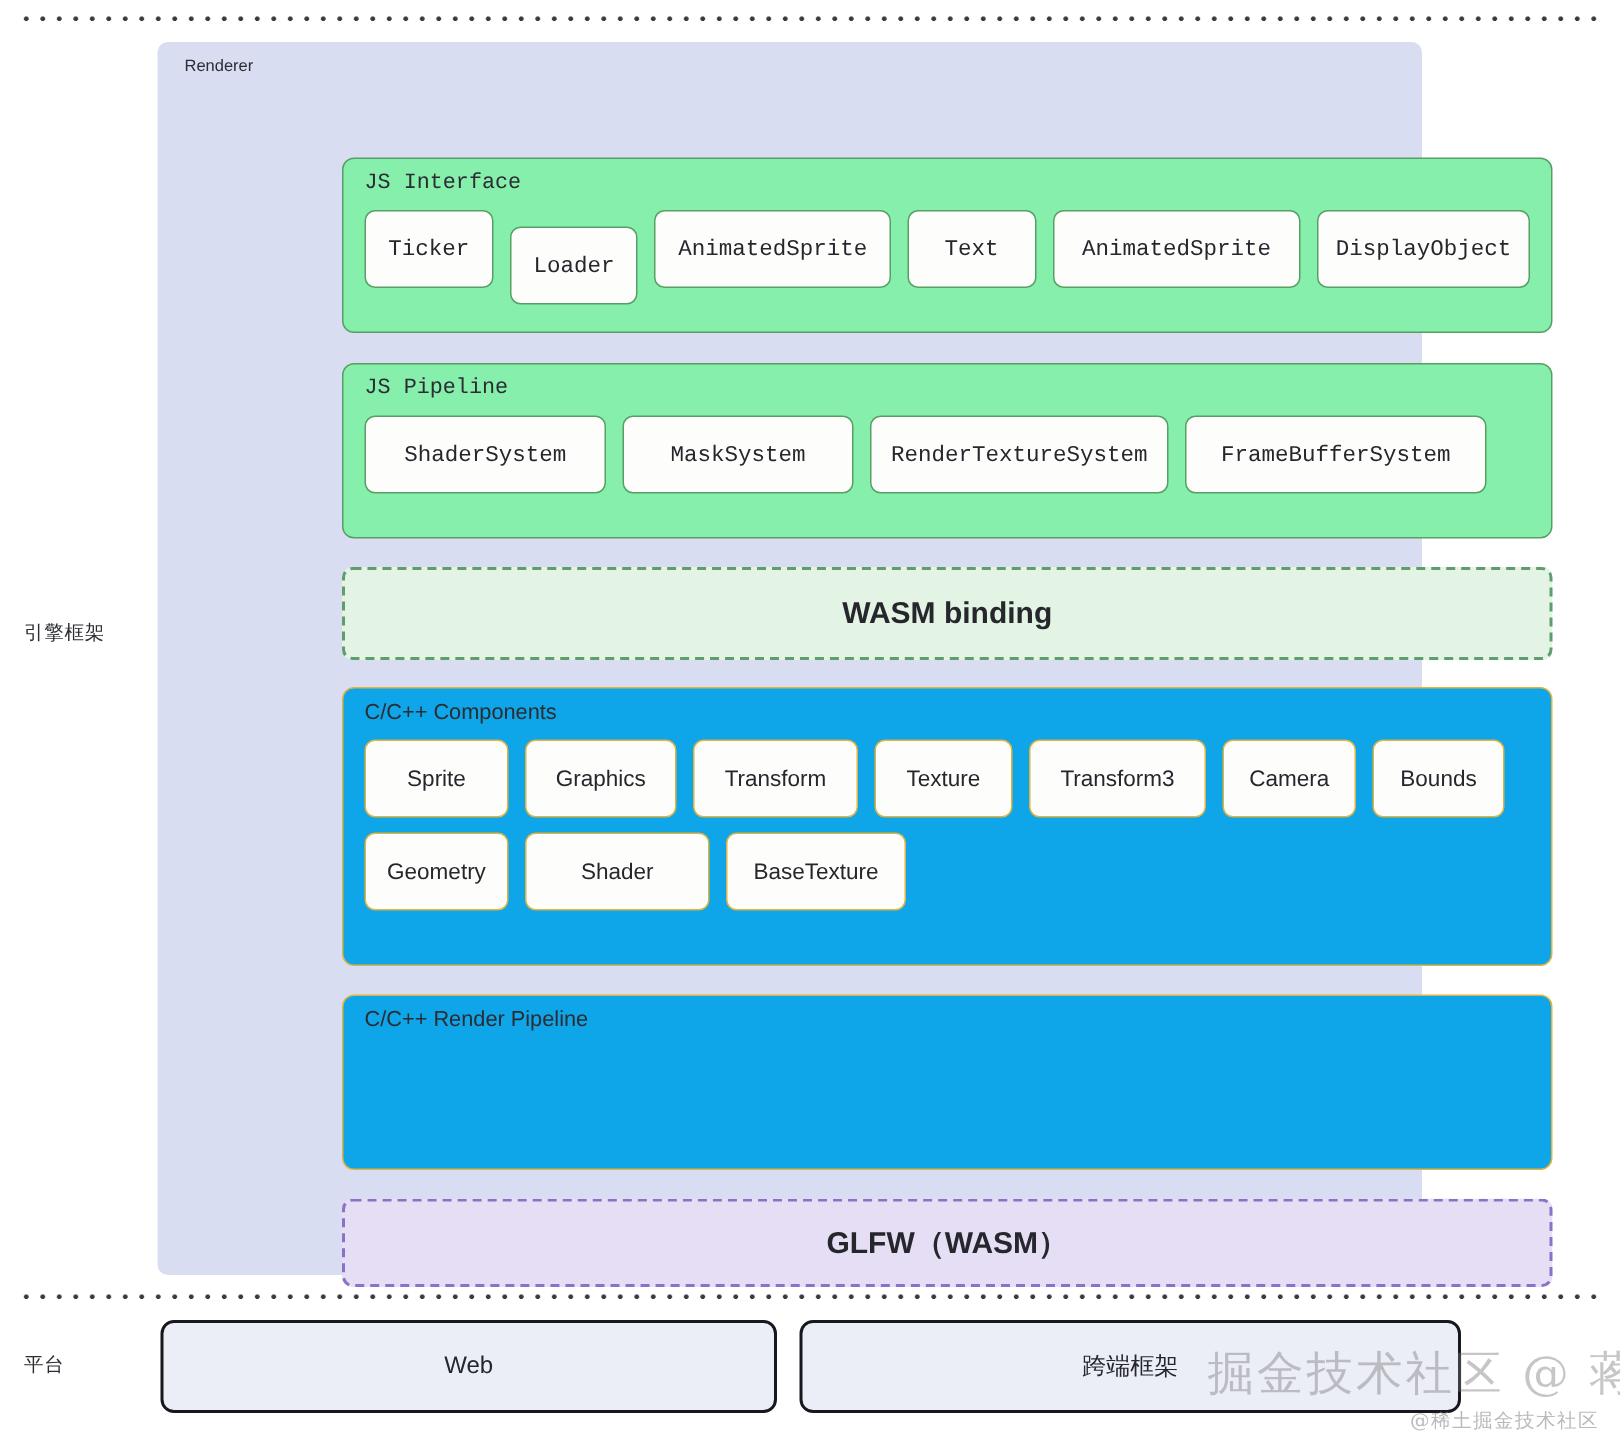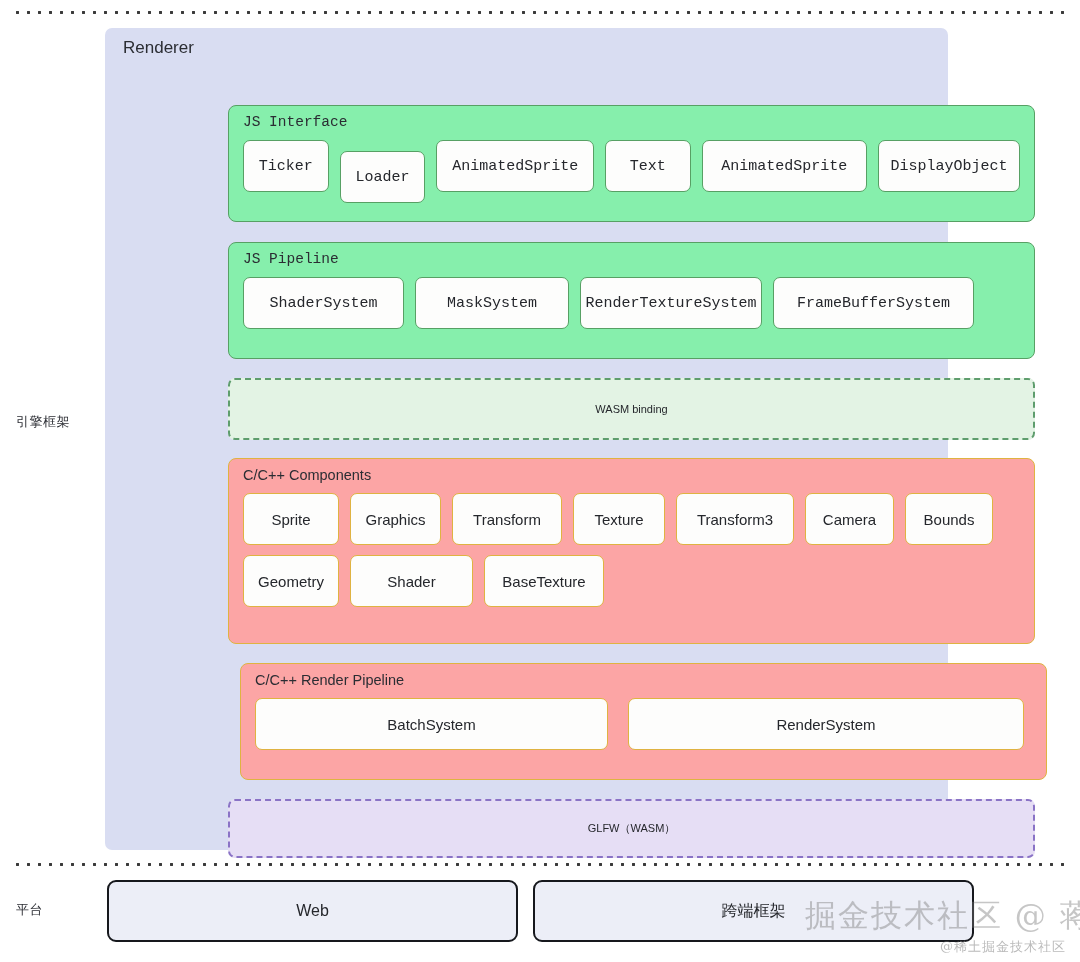--- a/index.html
+++ b/index.html
@@ -52,21 +52,21 @@
     height: 822px;
     background: #d9ddf2;
     border-radius: 7px;
     box-sizing: border-box;
     padding: 0;
   }
   #renderer-title {
     position: absolute;
     left: 18px;
     top: 10px;
-    font-size: 17px;
+    font-size: 11px;
     color: #2b2d33;
   }
 
   
   .group {
     position: absolute;
     box-sizing: border-box;
     border-radius: 8px;
   }
   .group-title {
@@ -112,72 +112,73 @@
     background: #86efac;
     border: 1.6px solid #57a064;
     font-family: Liberation Mono, monospace;
   }
   .chip.green {
     border: 1.6px solid #57a064;
   }
 
   
   .group.orange {
-    background: #fca5a5;
+    background: #0ea5e9;
     border: 1.6px solid #dfb341;
   }
   .chip.orange {
     border: 1.6px solid #dfb341;
   }
 
   
   .band {
     position: absolute;
     box-sizing: border-box;
     border-radius: 7px;
     display: flex;
     align-items: center;
     justify-content: center;
-    font-size: 11px;
+    font-size: 20px;
     color: #25272c;
+    font-weight: bold;
   }
   .band.green-dash {
     background: #e3f3e4;
     border: 2.2px dashed #5e9d6d;
   }
   .band.purple-dash {
     background: #e6def5;
     border: 2.2px dashed #8a73c6;
   }
 
   
   #grp-js-interface { left: 123px; top: 77px;  width: 807px; height: 117px; }
   #grp-js-pipeline  { left: 123px; top: 214px; width: 807px; height: 117px; }
   #band-wasm        { left: 123px; top: 350px; width: 807px; height: 62px;  }
   #grp-cpp-comp     { left: 123px; top: 430px; width: 807px; height: 186px; }
-  #grp-cpp-pipe     { left: 135px; top: 635px; width: 807px; height: 117px; }
+  #grp-cpp-pipe     { left: 123px; top: 635px; width: 807px; height: 117px; }
   #band-glfw        { left: 123px; top: 771px; width: 807px; height: 59px;  }
 
   
   #grp-js-interface .chip:nth-child(1) { width: 86px; }
   #grp-js-interface .chip:nth-child(2) { width: 86px; margin-top: 11px; }
   #grp-js-interface .chip:nth-child(3) { width: 158px; }
   #grp-js-interface .chip:nth-child(4) { width: 86px; }
   #grp-js-interface .chip:nth-child(5) { width: 166px; }
   #grp-js-interface .chip:nth-child(6) { width: 142px; }
 
   
   #grp-js-pipeline .chip:nth-child(1) { width: 161px; }
   #grp-js-pipeline .chip:nth-child(2) { width: 154px; }
-  #grp-js-pipeline .chip:nth-child(3) { width: 182px; }
+  #grp-js-pipeline .chip:nth-child(3) { width: 199px; }
   #grp-js-pipeline .chip:nth-child(4) { width: 201px; }
 
   
   #cpp-row-1 .chip:nth-child(1) { width: 96px; }
-  #cpp-row-1 .chip:nth-child(2) { width: 91px; }
+  #cpp-row-1 .chip:nth-child(2) { width: 101px; }
   #cpp-row-1 .chip:nth-child(3) { width: 110px; }
   #cpp-row-1 .chip:nth-child(4) { width: 92px; }
   #cpp-row-1 .chip:nth-child(5) { width: 118px; }
   #cpp-row-1 .chip:nth-child(6) { width: 89px; }
   #cpp-row-1 .chip:nth-child(7) { width: 88px; }
   
   #cpp-row-2 .chip:nth-child(1) { width: 96px; }
   #cpp-row-2 .chip:nth-child(2) { width: 123px; }
   #cpp-row-2 .chip:nth-child(3) { width: 120px; }
 
@@ -282,26 +283,20 @@
       <div class="row" id="cpp-row-2">
         <div class="chip orange">Geometry</div>
         <div class="chip orange">Shader</div>
         <div class="chip orange">BaseTexture</div>
       </div>
     </div>
   </div>
 
   <div class="group orange" id="grp-cpp-pipe">
     <div class="group-title">C/C++ Render Pipeline</div>
-    <div class="group-rows">
-      <div class="row" id="cpp-pipe-row">
-        <div class="chip orange">BatchSystem</div>
-        <div class="chip orange">RenderSystem</div>
-      </div>
-    </div>
   </div>
 
   <div class="band purple-dash" id="band-glfw">GLFW（WASM）</div>
 
 </div>
 
 <div class="dotted-sep" id="sep-bottom"></div>
 
 <div class="platform-box" id="platform-web">Web</div>
 

